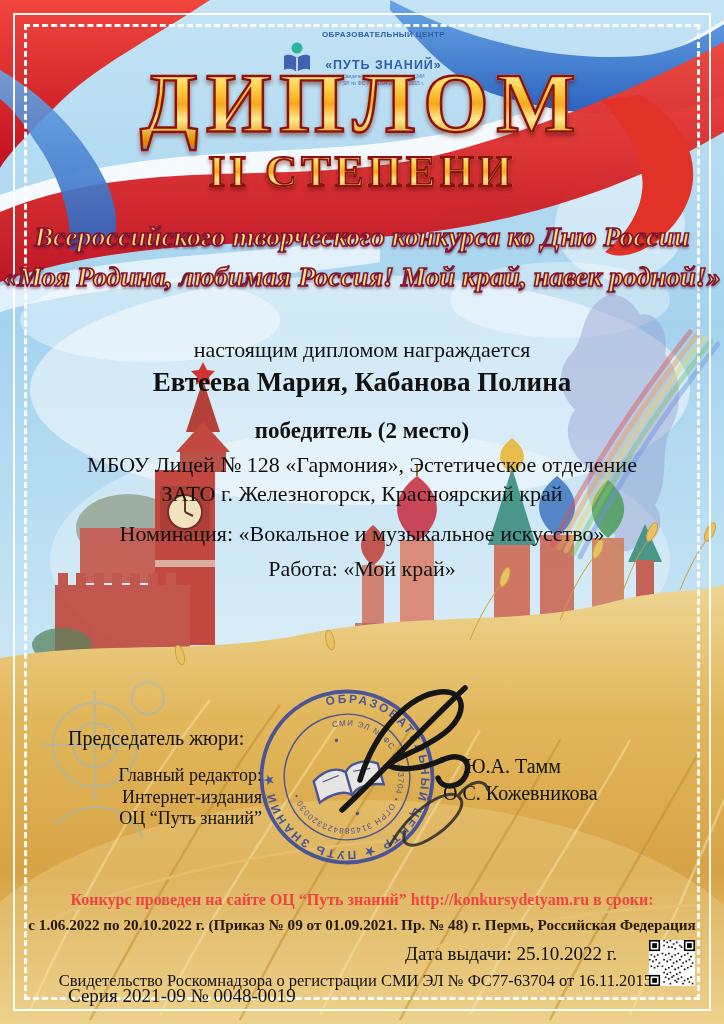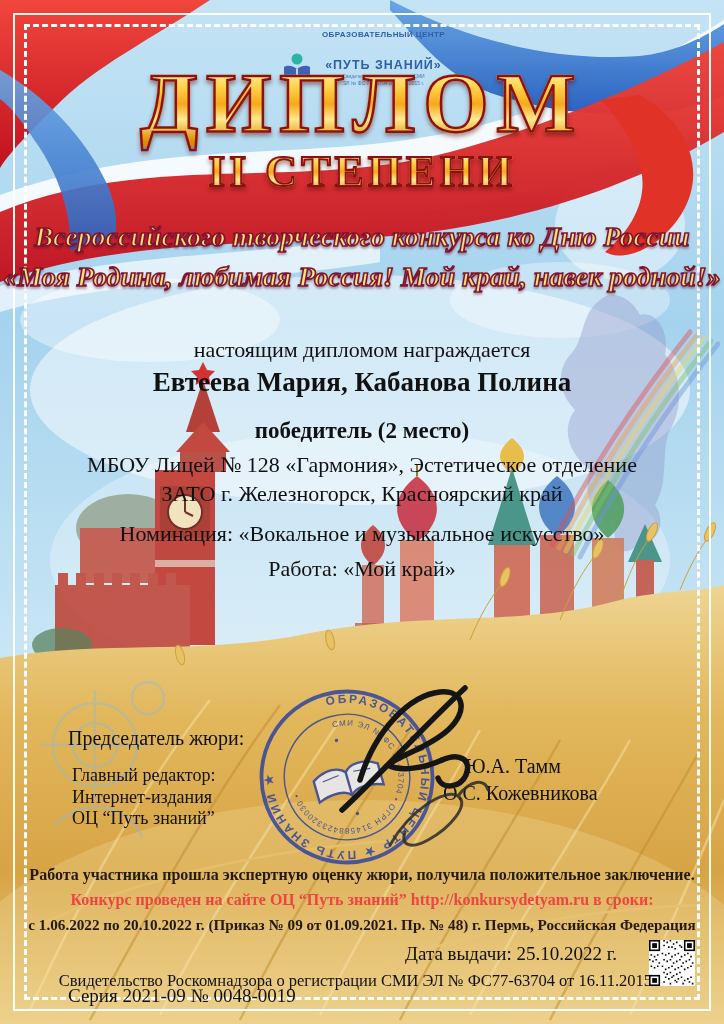--- a/index.html
+++ b/index.html
@@ -2,21 +2,21 @@
 <html><head>
 <meta charset="utf-8">
 <style>
   html,body{margin:0;padding:0;background:#ffffff;}
   .cert{position:relative;width:724px;height:1024px;overflow:hidden;font-family:"Liberation Serif",serif;color:#111;}
   .bg{position:absolute;left:0;top:0;}
   .border-outer{position:absolute;left:13px;top:13px;right:13px;bottom:13px;border:2px solid rgba(255,255,255,.95);pointer-events:none;}
   .border-dashed{position:absolute;left:24px;top:24px;right:24px;bottom:24px;border:3px dashed #ffffff;pointer-events:none;}
   .abs{position:absolute;left:0;right:0;text-align:center;white-space:nowrap;}
   
-  .logo{position:absolute;left:0;right:0;top:30px;display:flex;justify-content:center;align-items:flex-end;gap:7px;}
+  .logo{position:absolute;left:0;right:0;top:30px;display:flex;justify-content:center;align-items:center;gap:7px;}
   .logo-txt{text-align:center;font-family:"Liberation Sans",sans-serif;color:#2f5fa8;}
   .logo-org{font-size:8px;font-weight:bold;letter-spacing:.4px;}
   .logo-name{font-size:12.5px;font-weight:bold;letter-spacing:1px;margin-top:19px;}
   .logo-reg{font-size:5px;color:#4a7ab8;margin-top:1px;line-height:1.25;}
   
   .gold{color:#f7b91f;-webkit-text-stroke:2.5px #8c1111;font-weight:bold;letter-spacing:8px;
         filter:drop-shadow(0 3px 2px rgba(80,10,10,.45));}
   @supports (-webkit-background-clip:text){
     .gold{background:linear-gradient(180deg,#fff3c0 5%,#ffd34a 30%,#f5a81c 50%,#ffe98f 68%,#dd8a00 95%);
           -webkit-background-clip:text;background-clip:text;color:transparent;}
@@ -32,21 +32,21 @@
   .t-recip{top:367px;font-size:27px;font-weight:bold;}
   .t-result{top:418px;font-size:23px;font-weight:bold;}
   .t-org1{top:452px;font-size:22px;}
   .t-org2{top:481px;font-size:22px;}
   .t-nom{top:521px;font-size:22px;}
   .t-work{top:556px;font-size:22px;}
   .t-sup{top:591px;font-size:22px;}
   
   .s-chair-label{position:absolute;left:68px;top:727px;font-size:20px;}
   .s-chair-name{position:absolute;left:465px;top:727px;font-size:20px;margin-top:28px;}
-  .s-editor-label{position:absolute;left:72px;top:765px;width:190px;text-align:left;font-size:18px;line-height:1.2;}
+  .s-editor-label{position:absolute;left:72px;top:765px;width:190px;text-align:right;font-size:18px;line-height:1.2;}
   .s-editor-name{position:absolute;left:443px;top:782px;font-size:20px;}
   .stamp{position:absolute;left:252px;top:682px;transform:rotate(-16deg);opacity:.88;}
   .sigs{position:absolute;left:330px;top:660px;}
   
   .f-note1{top:866px;font-size:16px;font-weight:bold;color:#241a10;}
   .f-note2{top:891px;font-size:16px;font-weight:bold;color:#ef4444;}
   .f-note3{top:916px;font-size:15.2px;font-weight:bold;color:#241a10;}
   .f-series{position:absolute;left:68px;top:985px;font-size:19px;}
   .f-date{position:absolute;left:405px;top:943px;font-size:19px;}
   .f-reg{top:971px;font-size:16.5px;}
@@ -256,21 +256,20 @@
       <path d="M30,120 C45,70 80,35 110,32 C135,30 138,52 118,70 C98,88 70,95 58,105 C70,112 95,108 112,100"></path>
       <path d="M12,150 C50,115 90,70 135,28"></path>
       <path d="M112,100 C130,92 142,100 136,115 C130,128 112,130 108,118"></path>
     </g>
     <g fill="none" stroke="#2b2b2b" stroke-width="3" stroke-linecap="round" opacity=".85">
       <path d="M60,185 C80,150 115,128 128,136 C140,145 120,168 98,180 C82,189 70,186 75,172"></path>
       <path d="M128,136 C140,120 155,118 158,130"></path>
     </g>
   </svg>
 
-  <div class="abs f-note1">Работа участника прошла экспертную оценку жюри, получила положительное заключение.</div>
   <div class="abs f-note2">Конкурс проведен на сайте ОЦ “Путь знаний” http://konkursydetyam.ru в сроки:</div>
   <div class="abs f-note3">с 1.06.2022 по 20.10.2022 г. (Приказ № 09 от 01.09.2021. Пр. № 48) г. Пермь, Российская Федерация</div>
   <div class="f-series">Серия 2021-09 № 0048-0019</div>
   <div class="f-date">Дата выдачи: 25.10.2022 г.</div>
   <div class="abs f-reg">Свидетельство Роскомнадзора о регистрации СМИ ЭЛ № ФС77-63704 от 16.11.2015 г.</div>
 
   <svg class="qr" width="46" height="46" viewBox="0 0 29 29">
     <rect x="0" y="0" width="29" height="29" fill="#ffffff"></rect>
     <g fill="#000000">
       <rect x="0" y="0" width="7" height="7"></rect>

